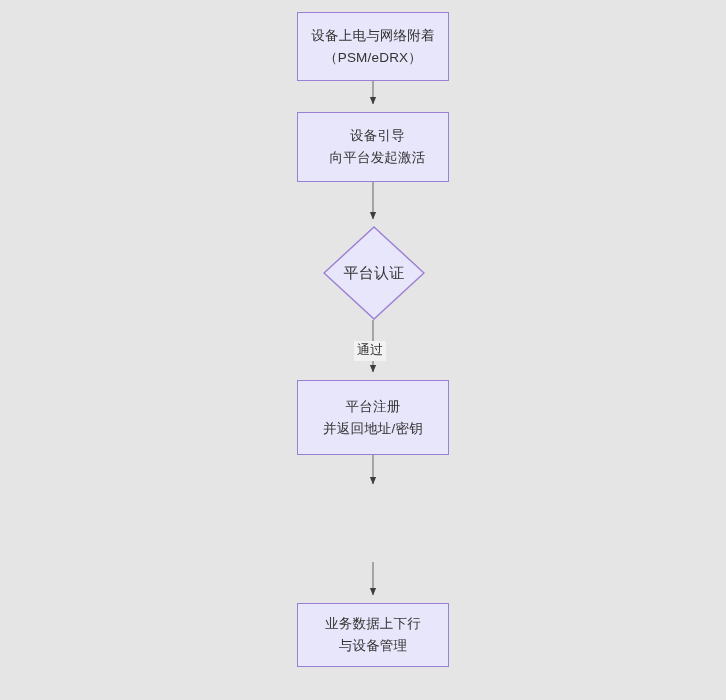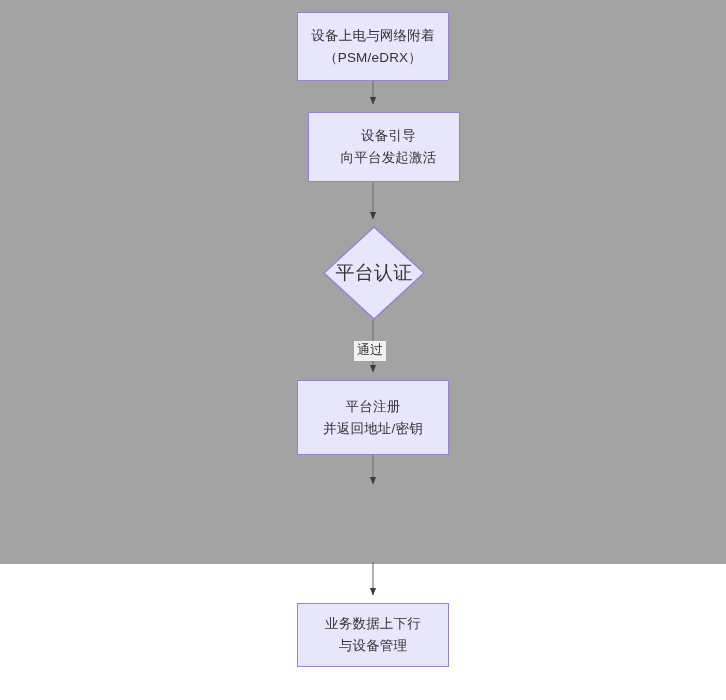--- a/index.html
+++ b/index.html
@@ -9,22 +9,22 @@
   }
   body {
     width: 726px;
     height: 700px;
     font-family: "Liberation Sans", "DejaVu Sans", sans-serif;
     overflow: hidden;
   }
   #flow-canvas {
     position: relative;
     width: 726px;
-    height: 564px;
-    background: #a3a3a3;
+    height: 700px;
+    background: #e5e5e5;
   }
   svg.edge-layer {
     position: absolute;
     left: 0;
     top: 0;
     width: 726px;
     height: 700px;
     pointer-events: none;
   }
   .node {
@@ -55,21 +55,21 @@
     position: absolute;
     left: 0;
     top: 0;
     width: 100%;
     height: 100%;
   }
   .diamond-text {
     position: relative;
     z-index: 2;
     color: #333333;
-    font-size: 19px;
+    font-size: 15px;
     line-height: 22px;
   }
   .edge-label {
     position: absolute;
     background: #F2F2F2;
     color: #333333;
     font-size: 13px;
     line-height: 18px;
     padding: 1px 3px;
     white-space: nowrap;
@@ -97,21 +97,21 @@
     <line x1="373" y1="455" x2="373" y2="484" stroke="#707070" stroke-width="1.1" marker-end="url(#arrowhead)"></line>
 
     <line x1="373" y1="562" x2="373" y2="595" stroke="#707070" stroke-width="1.1" marker-end="url(#arrowhead)"></line>
   </svg>
 
   <div class="node process" style="left:297px; top:12px; width:152px; height:69px;">
     <span class="node-label">设备上电与网络附着
 （PSM/eDRX）</span>
   </div>
 
-  <div class="node process" style="left:308px; top:112px; width:152px; height:70px;padding-left:9px;">
+  <div class="node process" style="left:297px; top:112px; width:152px; height:70px;padding-left:9px;">
     <span class="node-label">设备引导
 向平台发起激活</span>
   </div>
 
   <div class="node decision" style="left:323px; top:226px; width:102px; height:94px;">
     <svg class="diamond-shape" viewBox="0 0 102 94" preserveAspectRatio="none" xmlns="http://www.w3.org/2000/svg">
       <polygon points="51,1 101,47 51,93 1,47" fill="#E8E6FA" stroke="#9B7FD4" stroke-width="1.4"></polygon>
     </svg>
     <span class="diamond-text">平台认证</span>
   </div>

